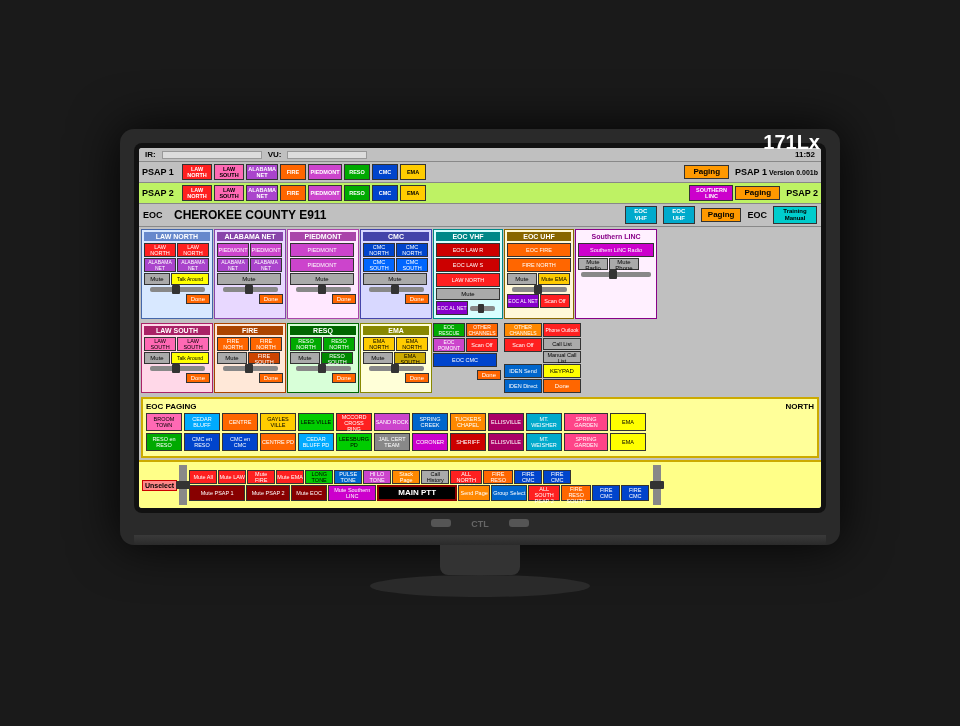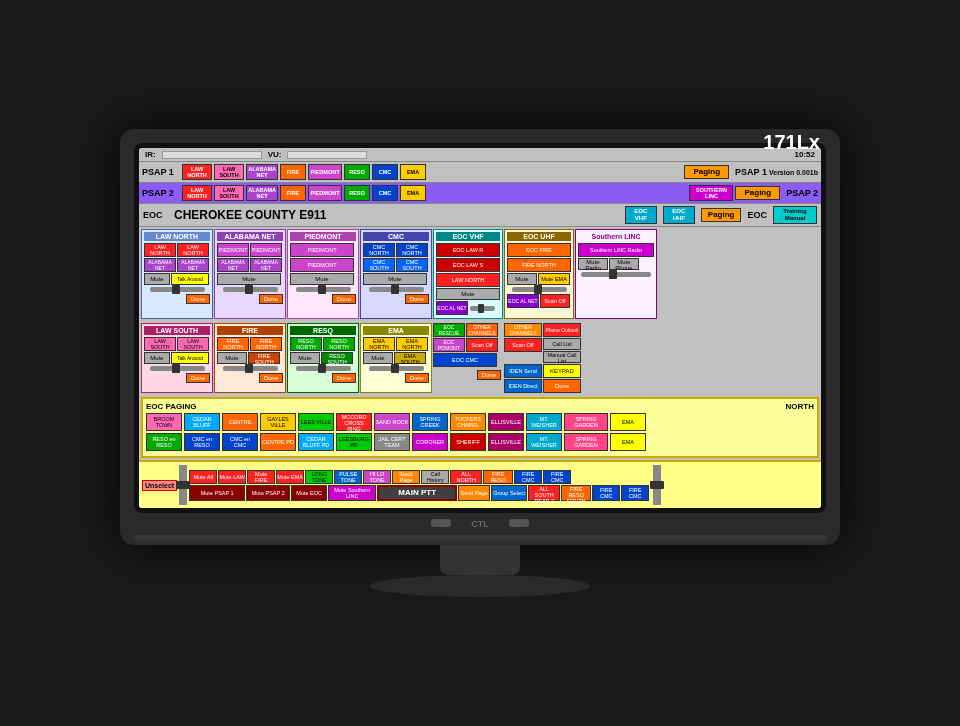--- a/index.html
+++ b/index.html
@@ -42,40 +42,40 @@
 
     <div style="background:#111;border-radius:8px;padding:5px;">
       <div style="background:#c0c0c0;font-size:7px;overflow:hidden;border-radius:3px;">
 
 
         <div style="background:#c0c0c0;display:flex;align-items:center;padding:2px 6px;gap:6px;font-size:8px;font-weight:bold;border-bottom:1px solid #888;">
           <span>IR:</span>
           <div style="width:100px;height:8px;background:#ddd;border:1px solid #999;"></div>
           <span>VU:</span>
           <div style="width:80px;height:8px;background:#ddd;border:1px solid #999;"></div>
-          <span style="margin-left:auto;">10:52</span>
+          <span style="margin-left:auto;">11:52</span>
         </div>
 
         <div style="display:flex;align-items:center;padding:2px 3px;gap:2px;background:#c0c0c0;border-bottom:1px solid #888;">
           <span style="font-size:9px;font-weight:bold;min-width:38px;">PSAP 1</span>
           <button class="btn btn-small btn-red" style="background:#ff2020;color:#fff;width:30px;height:16px;font-size:5.5px;border:1px solid #333;">LAW NORTH</button>
           <button class="btn btn-small btn-pink" style="background:#ff69b4;color:#000;width:30px;height:16px;font-size:5.5px;border:1px solid #333;">LAW SOUTH</button>
           <button class="btn btn-small" style="background:#aa44cc;color:#fff;width:32px;height:16px;font-size:5.5px;border:1px solid #333;">ALABAMA NET</button>
           <button class="btn btn-small btn-orange" style="background:#ff6600;color:#fff;width:26px;height:16px;font-size:5.5px;border:1px solid #333;">FIRE</button>
           <button class="btn btn-small" style="background:#cc44cc;color:#fff;width:34px;height:16px;font-size:5.5px;border:1px solid #333;">PIEDMONT</button>
           <button class="btn btn-small btn-green" style="background:#00aa00;color:#fff;width:26px;height:16px;font-size:5.5px;border:1px solid #333;">RESO</button>
           <button class="btn btn-small" style="background:#0044cc;color:#fff;width:26px;height:16px;font-size:5.5px;border:1px solid #333;">CMC</button>
           <button class="btn btn-small btn-yellow" style="background:#ffcc00;color:#000;width:26px;height:16px;font-size:5.5px;border:1px solid #333;">EMA</button>
           <div style="flex:1;"></div>
           <button class="btn btn-paging" style="background:#ff9900;color:#000;font-size:8px;padding:2px 8px;border:1px solid #333;">Paging</button>
           <span style="font-size:9px;font-weight:bold;margin-left:4px;">PSAP 1</span>
           <span style="font-size:7px;font-weight:bold;">Version 0.001b</span>
         </div>
 
-        <div style="display:flex;align-items:center;padding:2px 3px;gap:2px;background:#8b5cf6;border-bottom:1px solid #888;">
+        <div style="display:flex;align-items:center;padding:2px 3px;gap:2px;background:#bef264;border-bottom:1px solid #888;">
           <span style="font-size:9px;font-weight:bold;min-width:38px;">PSAP 2</span>
           <button class="btn btn-small btn-red" style="background:#ff2020;color:#fff;width:30px;height:16px;font-size:5.5px;border:1px solid #333;">LAW NORTH</button>
           <button class="btn btn-small btn-pink" style="background:#ff69b4;color:#000;width:30px;height:16px;font-size:5.5px;border:1px solid #333;">LAW SOUTH</button>
           <button class="btn btn-small" style="background:#aa44cc;color:#fff;width:32px;height:16px;font-size:5.5px;border:1px solid #333;">ALABAMA NET</button>
           <button class="btn btn-small btn-orange" style="background:#ff6600;color:#fff;width:26px;height:16px;font-size:5.5px;border:1px solid #333;">FIRE</button>
           <button class="btn btn-small" style="background:#cc44cc;color:#fff;width:34px;height:16px;font-size:5.5px;border:1px solid #333;">PIEDMONT</button>
           <button class="btn btn-small btn-green" style="background:#00aa00;color:#fff;width:26px;height:16px;font-size:5.5px;border:1px solid #333;">RESO</button>
           <button class="btn btn-small" style="background:#0044cc;color:#fff;width:26px;height:16px;font-size:5.5px;border:1px solid #333;">CMC</button>
           <button class="btn btn-small btn-yellow" style="background:#ffcc00;color:#000;width:26px;height:16px;font-size:5.5px;border:1px solid #333;">EMA</button>
           <div style="flex:1;"></div>
@@ -429,21 +429,21 @@
               <button style="background:#ff2020;color:#fff;font-size:5.5px;width:32px;height:14px;border:1px solid #333;cursor:pointer;">ALL NORTH PSAP 1</button>
               <button style="background:#ff6600;color:#fff;font-size:5.5px;width:30px;height:14px;border:1px solid #333;cursor:pointer;">FIRE RESO NORTH</button>
               <button style="background:#0044cc;color:#fff;font-size:5.5px;width:28px;height:14px;border:1px solid #333;cursor:pointer;">FIRE CMC</button>
               <button style="background:#0044cc;color:#fff;font-size:5.5px;width:28px;height:14px;border:1px solid #333;cursor:pointer;">FIRE CMC</button>
             </div>
             <div style="display:flex;gap:1px;">
               <button style="background:#880000;color:#fff;font-size:5.5px;width:56px;height:16px;border:1px solid #333;cursor:pointer;">Mute PSAP 1</button>
               <button style="background:#880000;color:#fff;font-size:5.5px;width:44px;height:16px;border:1px solid #333;cursor:pointer;">Mute PSAP 2</button>
               <button style="background:#880000;color:#fff;font-size:5.5px;width:36px;height:16px;border:1px solid #333;cursor:pointer;">Mute EOC</button>
               <button style="background:#cc00cc;color:#fff;font-size:5.5px;width:48px;height:16px;border:1px solid #333;cursor:pointer;">Mute Southern LINC</button>
-              <button style="background:#404040;color:#fff;font-size:8px;font-weight:bold;width:80px;height:16px;border:2px solid #880000;cursor:pointer;">MAIN PTT</button>
+              <button style="background:#000000;color:#fff;font-size:8px;font-weight:bold;width:80px;height:16px;border:2px solid #880000;cursor:pointer;">MAIN PTT</button>
               <button style="background:#ff8800;color:#fff;font-size:5.5px;width:32px;height:16px;border:1px solid #333;cursor:pointer;">Send Page</button>
               <button style="background:#0066cc;color:#fff;font-size:5.5px;width:36px;height:16px;border:1px solid #333;cursor:pointer;">Group Select</button>
               <button style="background:#ff2020;color:#fff;font-size:5.5px;width:32px;height:16px;border:1px solid #333;cursor:pointer;">ALL SOUTH PSAP 2</button>
               <button style="background:#ff6600;color:#fff;font-size:5.5px;width:30px;height:16px;border:1px solid #333;cursor:pointer;">FIRE RESO SOUTH</button>
               <button style="background:#0044cc;color:#fff;font-size:5.5px;width:28px;height:16px;border:1px solid #333;cursor:pointer;">FIRE CMC</button>
               <button style="background:#0044cc;color:#fff;font-size:5.5px;width:28px;height:16px;border:1px solid #333;cursor:pointer;">FIRE CMC</button>
             </div>
           </div>
 
           <div style="width:8px;height:40px;background:#888;position:relative;cursor:pointer;margin-left:2px;">

